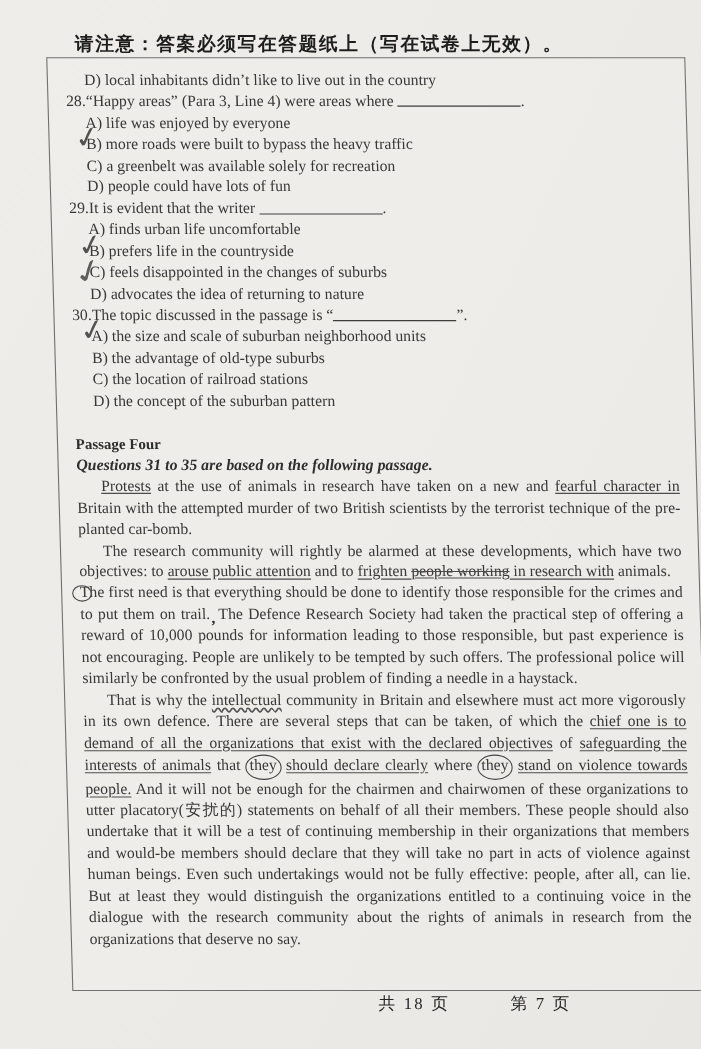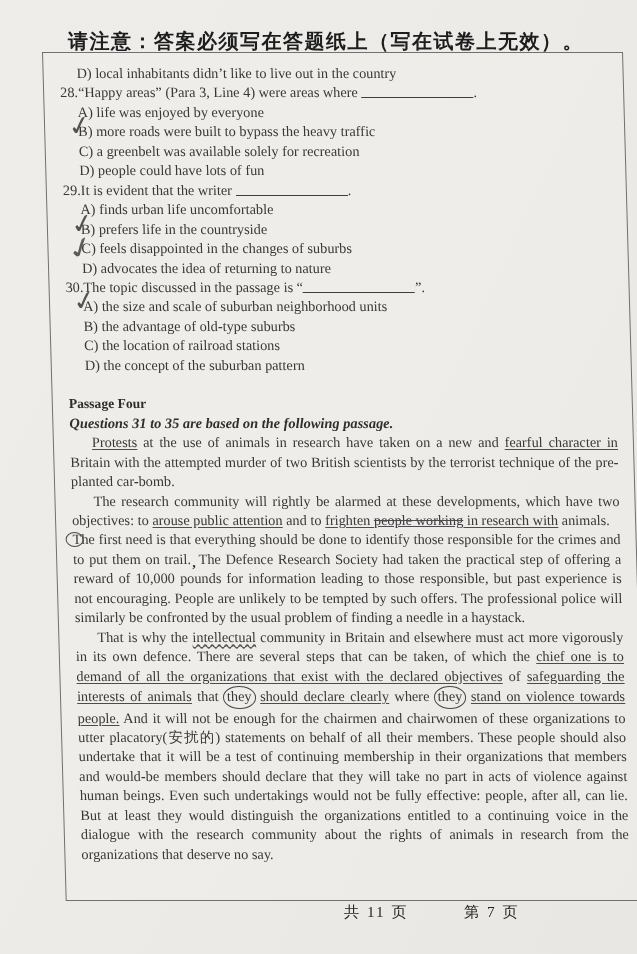--- a/index.html
+++ b/index.html
@@ -8,21 +8,21 @@
     font-family:"Liberation Serif","DejaVu Serif",serif;
     background:#e3e2de;
   }
   .page {
     position:relative; width:637px; height:954px; overflow:hidden;
     background:linear-gradient(115deg,#eeede9 0%,#ecebe7 45%,#e8e7e3 100%);
     color:#3a3a3a;
   }
   .notice {
     position:absolute; left:68px; top:28px;
-    font-size:20px; font-weight:bold; color:#1d1d1d; letter-spacing:1.5px;
+    font-size:17px; font-weight:bold; color:#1d1d1d; letter-spacing:1.5px;
     white-space:nowrap;
   }
   .frame {
     position:absolute; left:42px; top:52px; width:581px; height:849px;
     border:1.6px solid #707070;
     transform:skewX(1.6deg); transform-origin:0 0;
     background:rgba(243,242,238,.35);
   }
   .content {
     padding:11px 15px 0 16px;
@@ -94,16 +94,16 @@
       <div id="paragraphs">
           <div class="para indent"><span class="seg-u">Protests</span><span> at the use of animals in research have taken on a new and </span><span class="seg-u">fearful character in</span><span> Britain with the attempted murder of two British scientists by the terrorist technique of the pre-planted car-bomb.</span></div>
           <div class="para indent"><span>The research community will rightly be alarmed at these developments, which have two objectives: to </span><span class="seg-u">arouse public attention</span><span> and to </span><span class="seg-u">frighten </span><span class="seg-s">people working</span><span class="seg-u"> in research with</span><span> animals.</span></div>
           <div class="para"><span class="para-circle"></span><span>The first need is that everything should be done to identify those responsible for the crimes and to put them on trail.</span><span class="seg-hc">,</span><span>The Defence Research Society had taken the practical step of offering a reward of 10,000 pounds for information leading to those responsible, but past experience is not encouraging. People are unlikely to be tempted by such offers. The professional police will similarly be confronted by the usual problem of finding a needle in a haystack.</span></div>
           <div class="para indent"><span>That is why the </span><span class="seg-w">intellectual</span><span> community in Britain and elsewhere must act more vigorously in its own defence. There are several steps that can be taken, of which the </span><span class="seg-u">chief one is to demand of all the organizations that exist with the declared objectives</span><span> of </span><span class="seg-u">safeguarding the interests of animals</span><span> that </span><span class="seg-c">they</span><span> </span><span class="seg-u">should declare clearly</span><span> where </span><span class="seg-c">they</span><span> </span><span class="seg-u">stand on violence towards people.</span><span> And it will not be enough for the chairmen and chairwomen of these organizations to utter placatory(安扰的) statements on behalf of all their members. These people should also undertake that it will be a test of continuing membership in their organizations that members and would-be members should declare that they will take no part in acts of violence against human beings. Even such undertakings would not be fully effective: people, after all, can lie. But at least they would distinguish the organizations entitled to a continuing voice in the dialogue with the research community about the rights of animals in research from the organizations that deserve no say.</span></div>
         </div>
     </div>
   </div>
 
   <div class="footer">
-    <span class="total">共 11 页</span>
+    <span class="total">共 18 页</span>
     <span class="current">第 7 页</span>
   </div>
 </div>
 
 </body></html>

